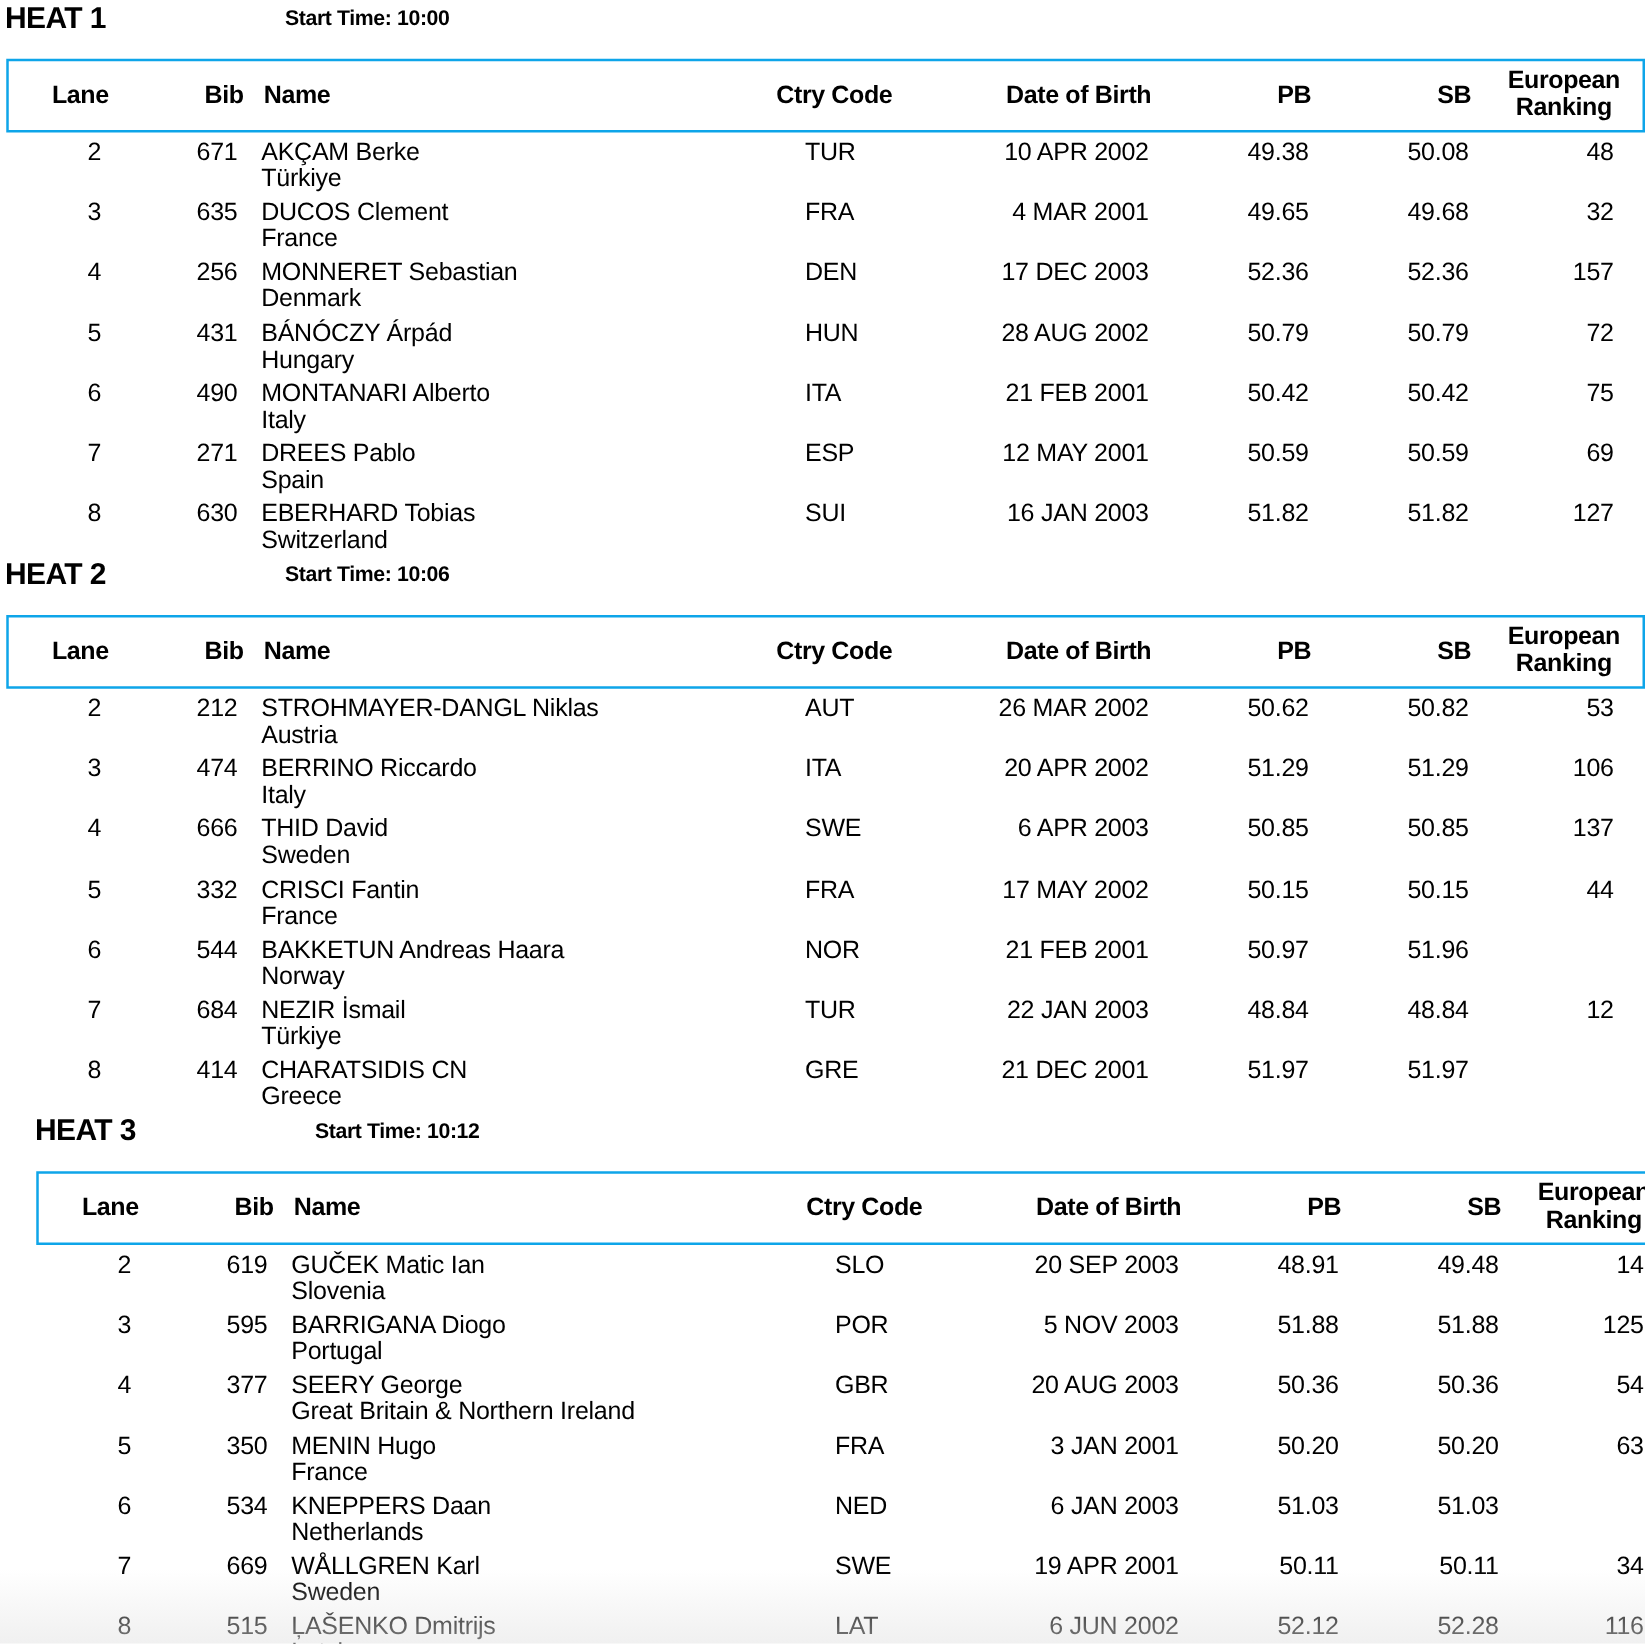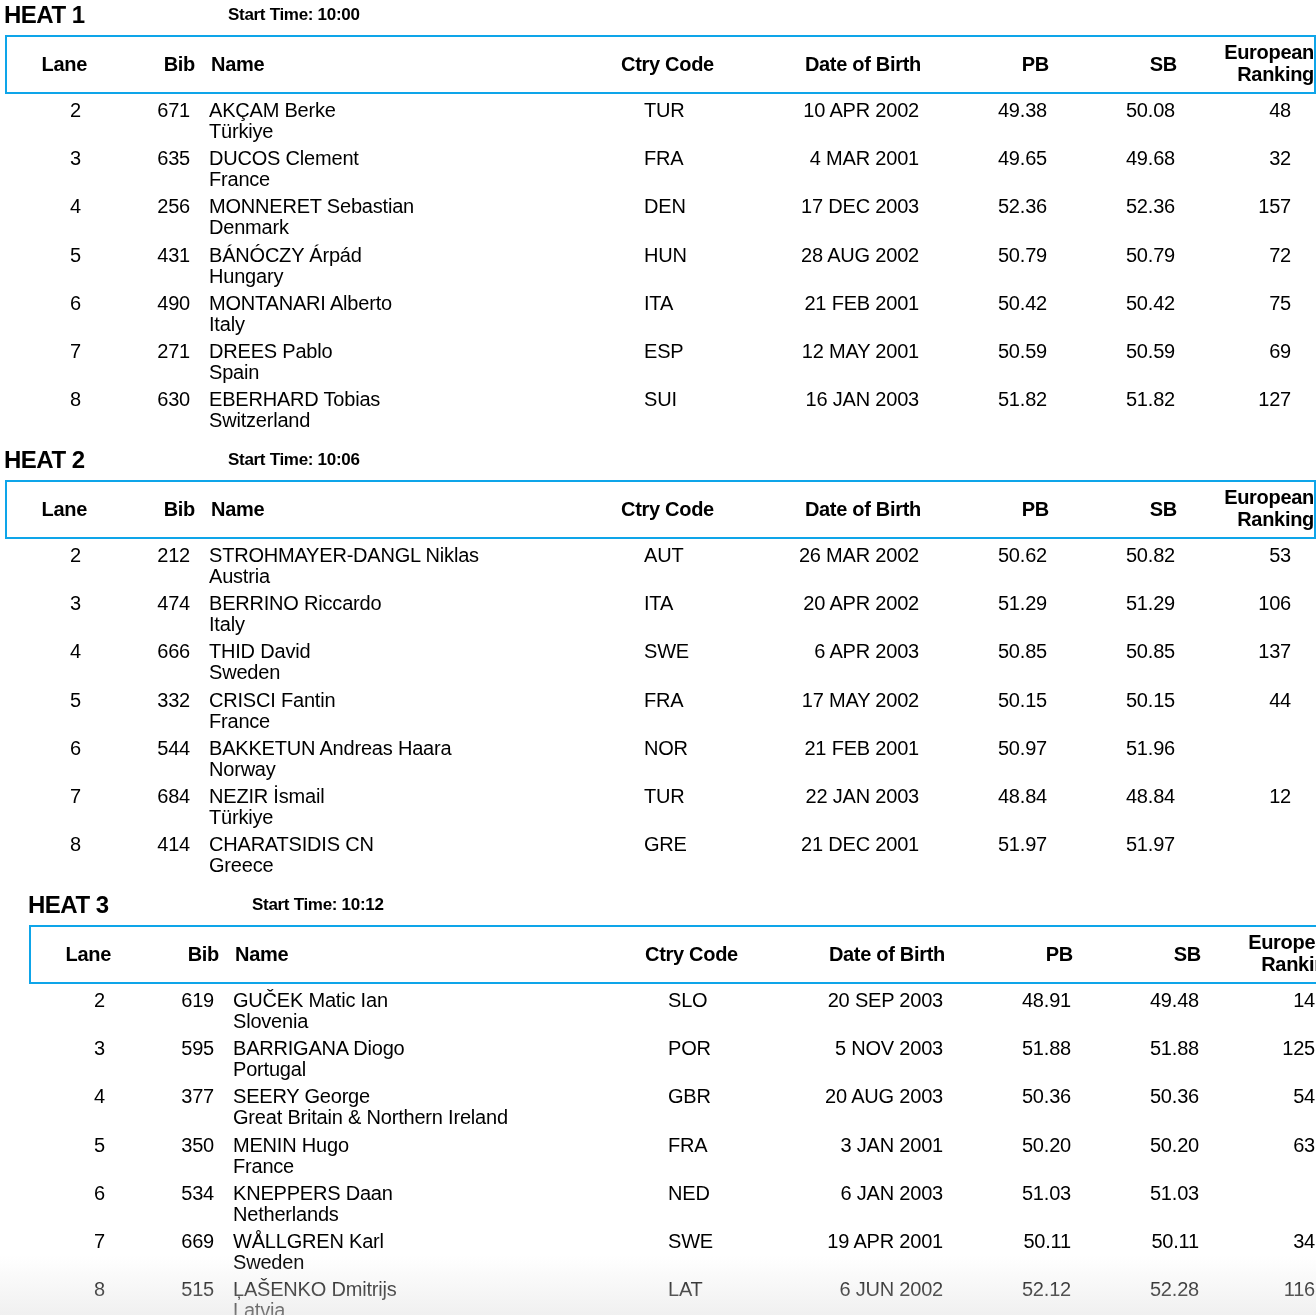--- a/index.html
+++ b/index.html
@@ -15,21 +15,21 @@
       font-family: "Liberation Sans", sans-serif;
       color: #000;
     }
     .heat {
       position: absolute;
       left: 0;
       width: 1316px;
     }
     .heat-title-row {
       position: relative;
-      height: 35px;
+      height: 47px;
     }
     .heat-label {
       position: absolute;
       left: 4px;
       top: 0;
       font-weight: bold;
       font-size: 24px;
       letter-spacing: -0.5px;
       line-height: 30px;
     }
@@ -58,21 +58,21 @@
       letter-spacing: -0.3px;
       white-space: nowrap;
     }
     .h-lane { right: calc(1307px - 80px); top: 16px; }
     .h-bib { right: calc(1307px - 188px); top: 16px; }
     .h-name { left: 204px; top: 16px; }
     .h-ctry { left: 614px; top: 16px; }
     .h-dob { right: calc(1307px - 914px); top: 16px; }
     .h-pb { right: calc(1307px - 1042px); top: 16px; }
     .h-sb { right: calc(1307px - 1170px); top: 16px; }
-    .h-rank { right: 0; top: 4px; text-align: right; }
+    .h-rank { right: 18px; top: 4px; text-align: center; }
 
     .rows { position: relative; }
     .row {
       position: relative;
       height: 48.2px;
       font-size: 20px;
       letter-spacing: -0.2px;
     }
     .row .cell {
       position: absolute;

